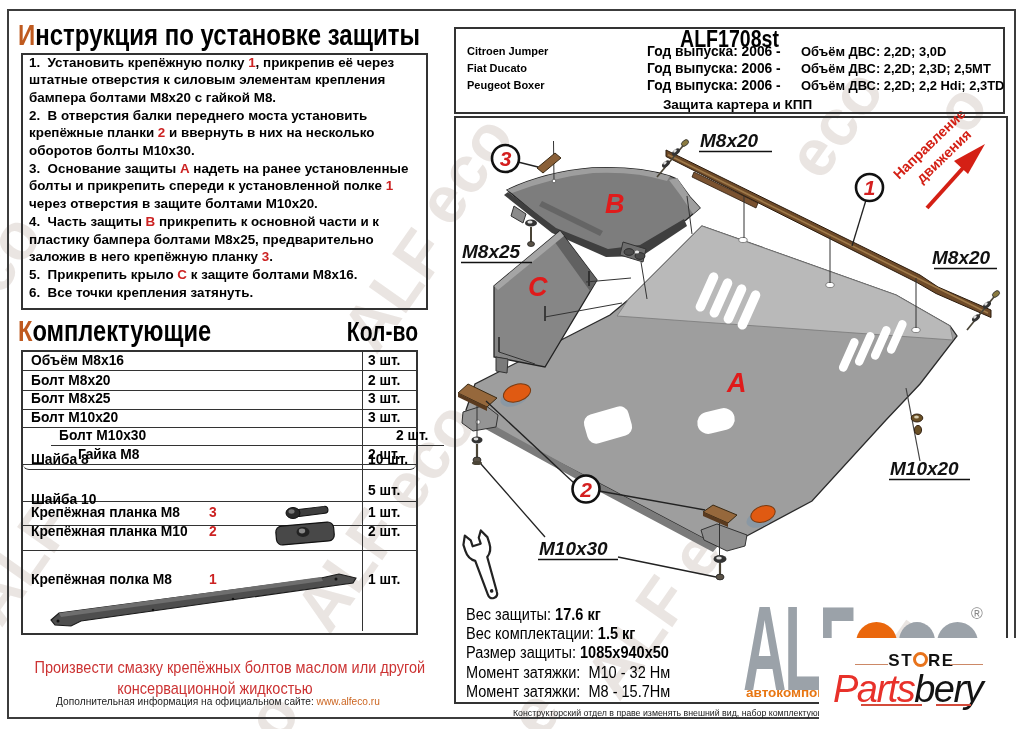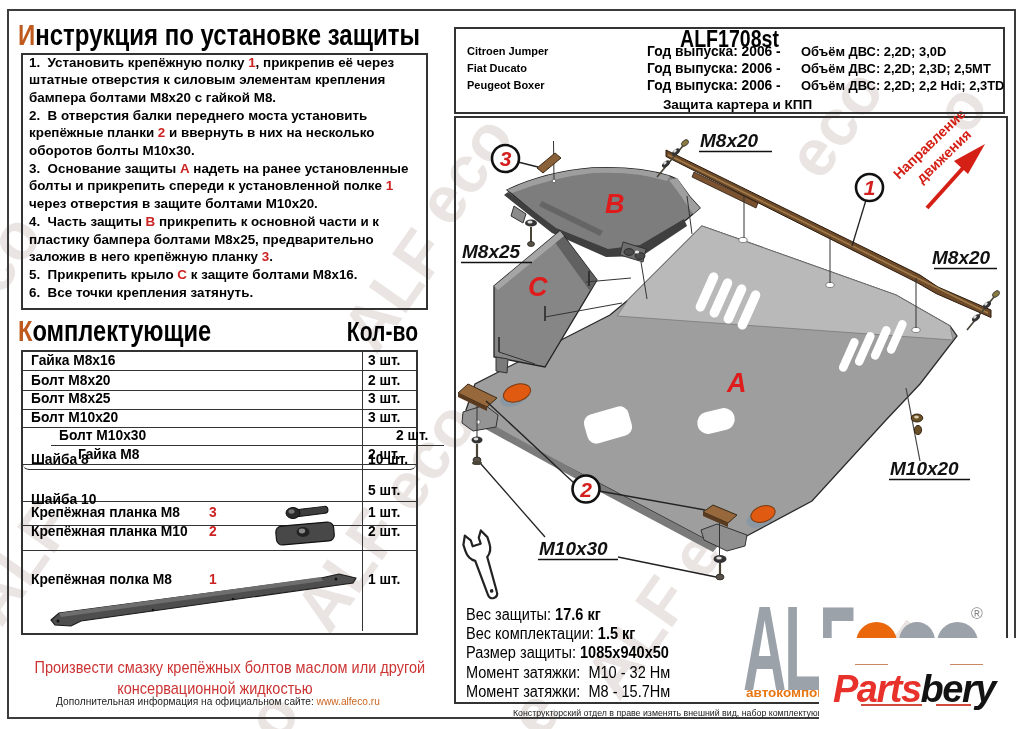--- a/index.html
+++ b/index.html
@@ -52,21 +52,21 @@
 5.&nbsp;&nbsp;Прикрепить крыло <span class="red">С</span> к защите болтами М8х16.<br>
 6.&nbsp;&nbsp;Все точки крепления затянуть.
 </div>
 
 <div class="abs b" style="left:18px;top:315px;font-size:29px;z-index:3;transform:scaleX(0.815);transform-origin:0 0;white-space:nowrap;"><span class="org">К</span>омплектующие</div>
 <div class="abs b" style="left:283px;top:317px;width:135px;font-size:27px;z-index:3;transform:scaleX(0.78);transform-origin:100% 0;text-align:right;white-space:nowrap;">Кол-во</div>
 
 <div class="abs" style="left:21px;top:350px;width:393px;height:281px;border:2px solid #333;z-index:3;font-size:13.8px;font-weight:bold;white-space:nowrap;">
 
   <div style="position:absolute;left:0;top:0;width:100%;height:18.4px;border-bottom:1.5px solid #333;">
-      <span style="position:absolute;left:8px;top:1px;">Гайка М8х16</span>
+      <span style="position:absolute;left:8px;top:1px;">Объём М8х16</span>
       <span style="position:absolute;left:345px;top:1px;">3 шт.</span>
     </div>
 
   <div style="position:absolute;left:0;top:19.9px;width:100%;height:18.4px;border-bottom:1.5px solid #333;">
       <span style="position:absolute;left:8px;top:1px;">Болт М8х20</span>
       <span style="position:absolute;left:345px;top:1px;">2 шт.</span>
     </div>
 
   <div style="position:absolute;left:0;top:38.3px;width:100%;height:18.4px;border-bottom:1.5px solid #333;">
       <span style="position:absolute;left:8px;top:1px;">Болт М8х25</span>
@@ -389,21 +389,22 @@
 <div class="abs" style="left:856px;top:622px;width:41px;height:41px;border-radius:50%;background:#ea670c;z-index:3;"></div>
 <div class="abs" style="left:899px;top:622px;width:36px;height:38px;border-radius:50%;background:#9ba2a9;z-index:3;"></div>
 <div class="abs" style="left:937px;top:622px;width:41px;height:41px;border-radius:50%;background:#9ba2a9;z-index:3;"></div>
 
 <div class="abs" style="left:971px;top:605px;font-size:16px;color:#8a8a8a;z-index:3;">®</div>
 
 <div class="abs b" style="left:746px;top:685px;font-size:13.5px;color:#e87612;z-index:3;white-space:nowrap;">автокомпоненты</div>
 
 <div class="abs" style="left:819px;top:638px;width:205px;height:91px;background:#fff;z-index:6;">
 
+  <div style="position:absolute;left:0;top:13px;width:100%;text-align:center;font-size:17px;font-weight:bold;color:#111;letter-spacing:1.5px;">ST<span style="display:inline-block;width:9px;height:9px;border:3.5px solid #e8731c;border-radius:50%;vertical-align:-1px;"></span>RE</div>
 
   <div style="position:absolute;left:36px;top:26px;width:33px;border-top:1.8px solid #cc8866;"></div>
   <div style="position:absolute;left:131px;top:26px;width:33px;border-top:1.8px solid #cc8866;"></div>
 
-  <div style="position:absolute;left:14px;top:30px;font-size:38px;font-weight:bold;font-style:italic;letter-spacing:-1.5px;white-space:nowrap;"><span style="color:#e8312a">Parts</span><span style="color:#131313">bery</span></div>
+  <div style="position:absolute;left:14px;top:30px;font-size:38px;font-weight:normal;font-style:italic;letter-spacing:-1.5px;white-space:nowrap;"><span style="color:#e8312a">Parts</span><span style="color:#131313">bery</span></div>
 
   <div style="position:absolute;left:42px;top:66px;width:61px;border-top:2.2px solid #d44a3a;"></div>
   <div style="position:absolute;left:117px;top:66px;width:35px;border-top:2.2px solid #d44a3a;"></div>
 </div>
 
 </body></html>

